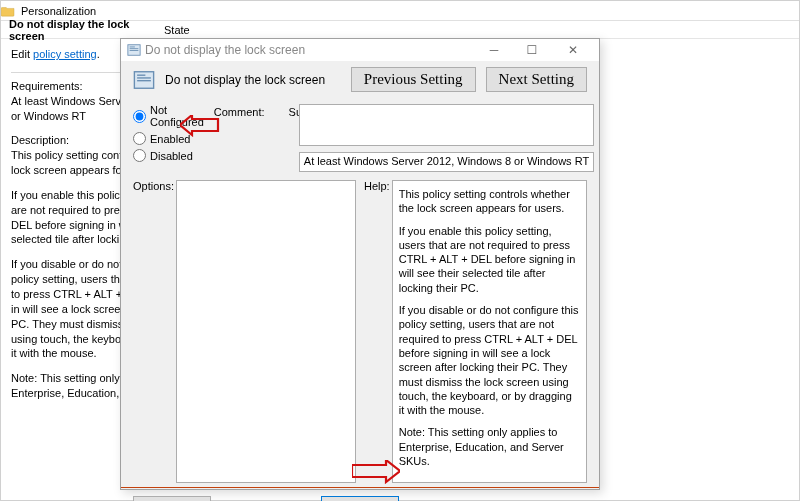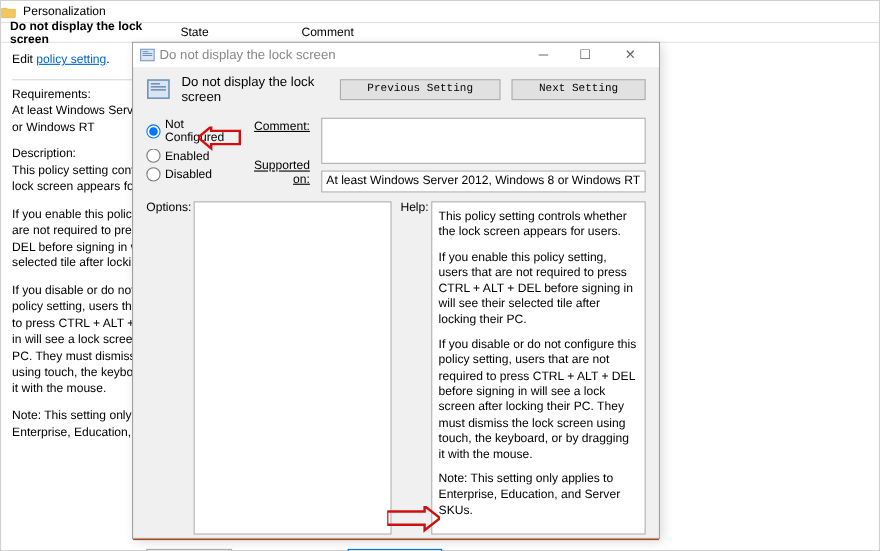--- a/index.html
+++ b/index.html
@@ -91,23 +91,23 @@
   .dlg-head {
     display: flex;
     align-items: center;
     padding: 6px 12px;
     gap: 10px;
   }
   .dlg-head .title-text { flex: 1; font-size: 12px; }
   .btn {
     background: #e1e1e1;
     border: 1px solid #adadad;
-    padding: 3px 24px;
-    font-size: 10px;
-    font-family: Liberation Mono, monospace;
+    padding: 3px 12px;
+    font-size: 15px;
+    font-family: Liberation Serif, serif;
     cursor: pointer;
     min-width: 78px;
   }
   .btn.primary { border: 1px solid #0078d7; }
   .btn.disabled { color: #9a9a9a; margin-top: 42px; }
 
   .dlg-body {
     flex: 1;
     padding: 6px 12px 4px 12px;
     display: flex;
@@ -121,27 +121,26 @@
   .radio-col {
     display: flex;
     flex-direction: column;
     gap: 4px;
     width: 100px;
   }
   .radio-col label { display: flex; align-items: center; gap: 4px; font-size: 11px; }
   .radio-col input { margin: 0; }
   .side-labels {
     display: flex;
-    flex-direction: column;
+    flex-direction: row;
     gap: 24px;
     width: 75px;
     text-align: right;
     padding-top: 2px;
     font-size: 11px;
-    text-decoration: underline;
   }
   .side-fields {
     flex: 1;
     display: flex;
     flex-direction: column;
     gap: 6px;
   }
   .comment-box {
     height: 42px;
     background: #fff;
@@ -208,21 +207,20 @@
 <div class="bg-window">
   <div class="bg-titlebar">
     <svg class="folder-icon" viewBox="0 0 16 14">
         <path fill="#f3c759" stroke="#c9a03c" stroke-width="0.5" d="M1 3h5l1 1h8v8a1 1 0 0 1-1 1H1a1 1 0 0 1-1-1V4a1 1 0 0 1 1-1z"></path>
       </svg>
     <span>Personalization</span>
   </div>
   <div class="bg-header-row">
     <div class="col-setting">Do not display the lock screen</div>
     <div class="col-state">State</div>
-    <div class="col-comment">Comment</div>
   </div>
   <div class="bg-content">
     <p>
       <span>Edit</span>
       <a class="link">policy setting</a>.
     </p>
     <div class="divider"></div>
     <p>
       <span>Requirements:</span><br>
       <span>At least Windows Server 2012, Windows 8 or Windows RT</span>

